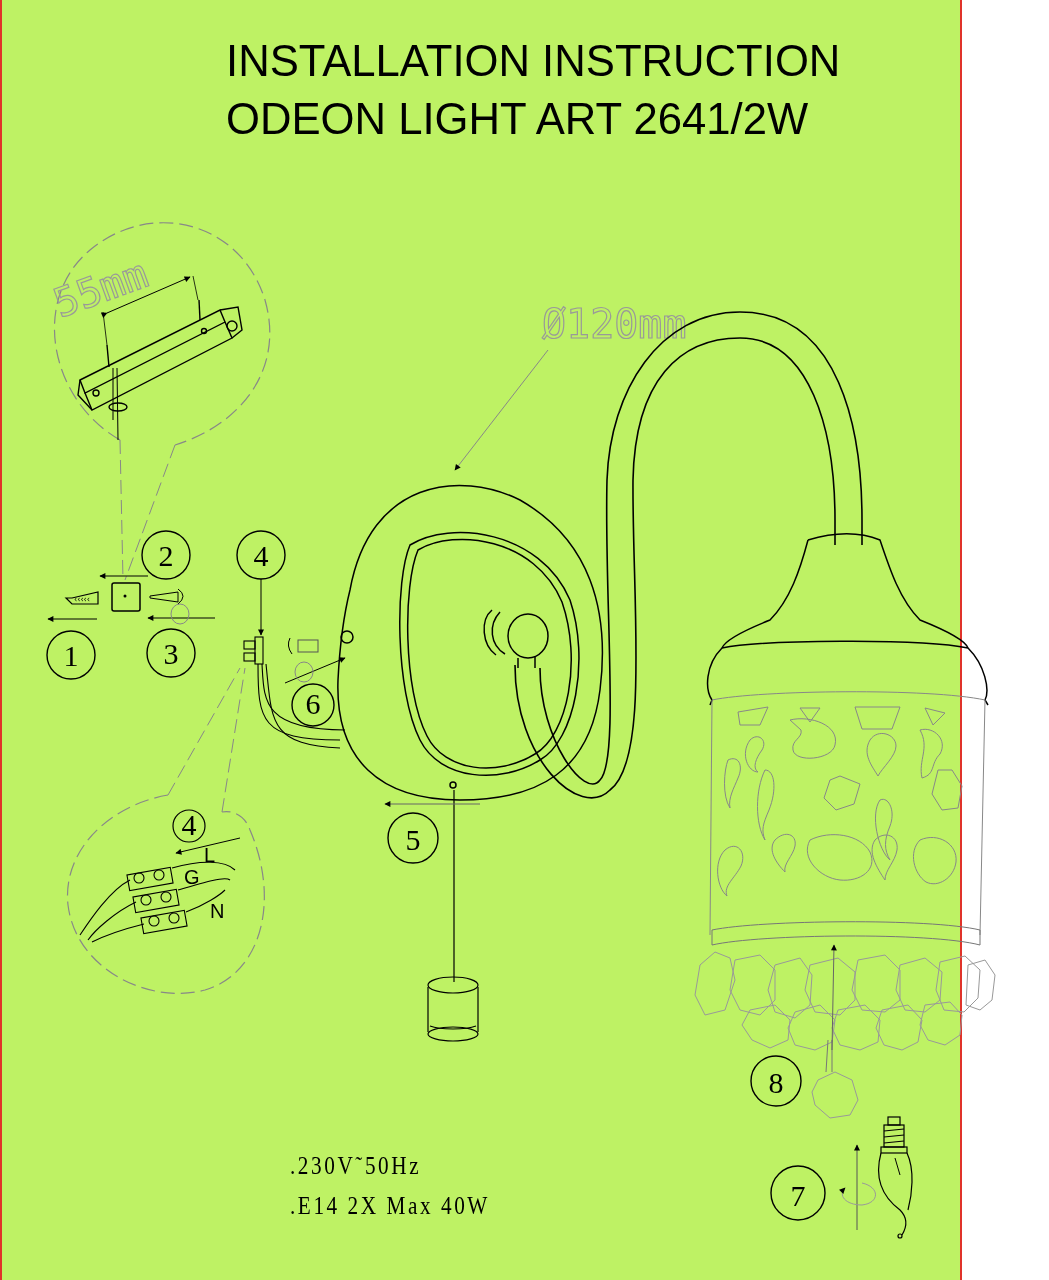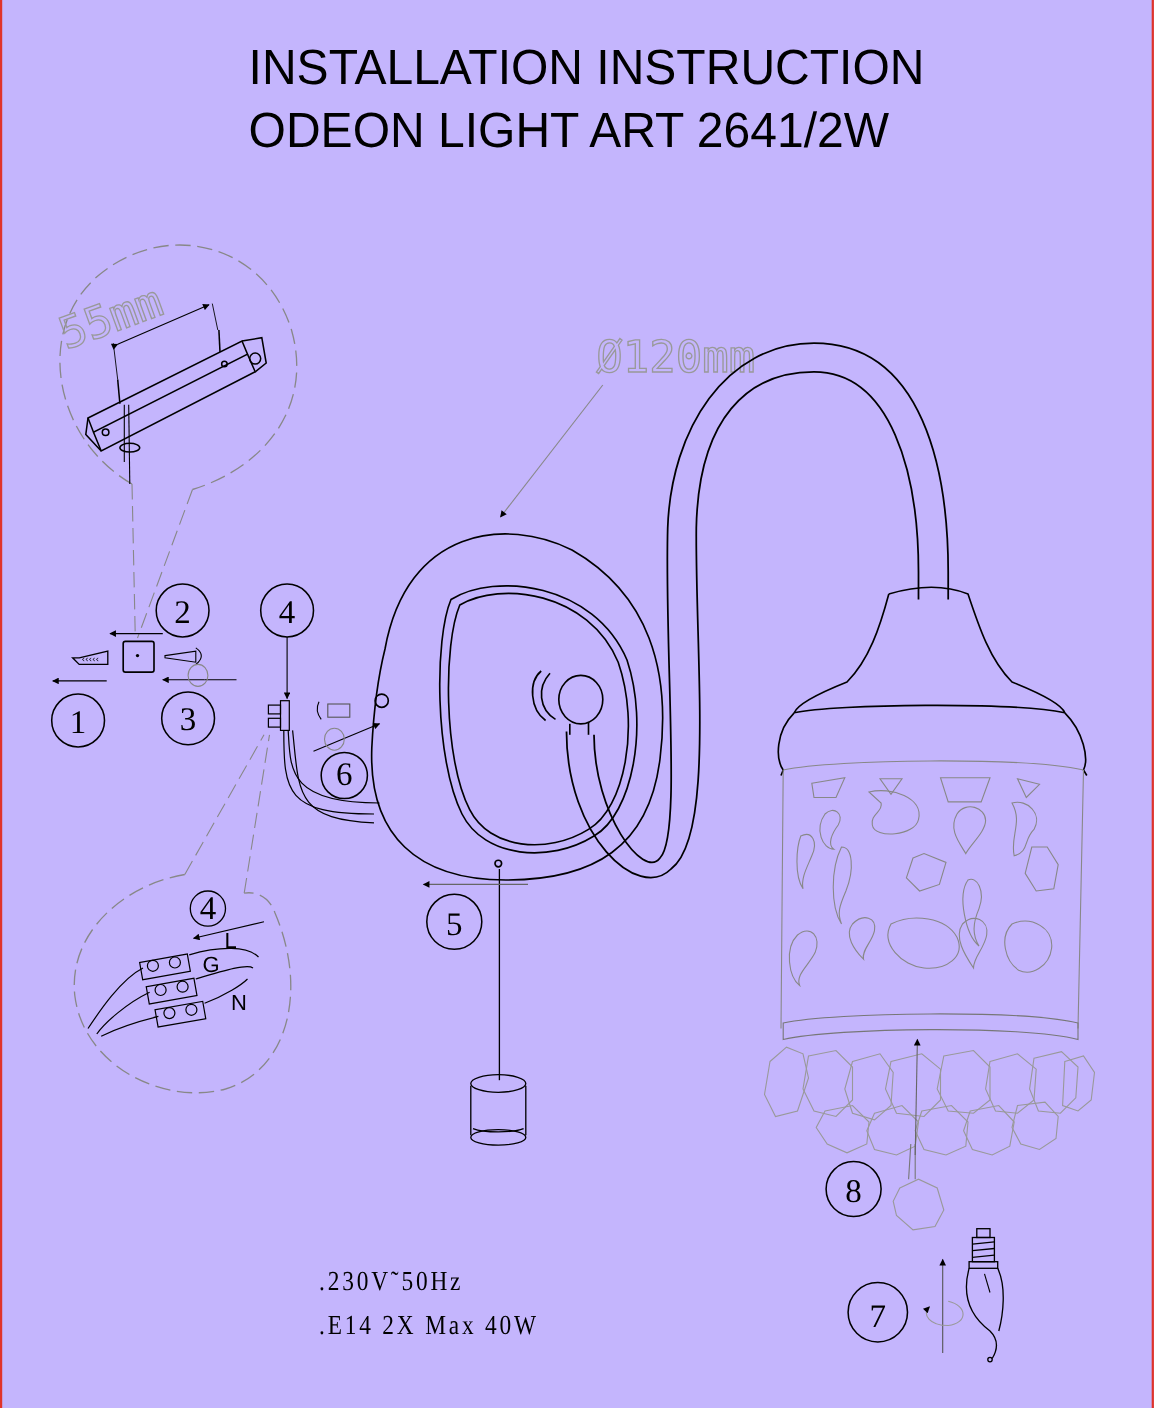--- a/index.html
+++ b/index.html
@@ -1,17 +1,17 @@
 <!DOCTYPE html>
 <html><head>
 <meta charset="utf-8">
 <style>
   html, body { margin: 0; padding: 0; background: #ffffff; }
   body { width: 1049px; height: 1280px; position: relative; overflow: hidden; }
-  .page { position: absolute; left: 0; top: 0; width: 1049px; height: 1280px; background: #c4b5fd; }
+  .page { position: absolute; left: 0; top: 0; width: 962px; height: 1280px; background: #bef264; }
   .edge-left { position: absolute; left: 0; top: 0; width: 2px; height: 1280px; background: #e0332a; }
   .edge-right { position: absolute; right: 0; top: 0; width: 2px; height: 1280px; background: #e0332a; }
   .title { position: absolute; left: 226px; font-family: "Liberation Sans", sans-serif; font-size: 45px; color: #000; letter-spacing: 0px; white-space: nowrap; line-height: 1; transform: scaleX(0.97); transform-origin: left top; }
   .title-1 { top: 38px; }
   .title-2 { top: 96px; }
   .spec { position: absolute; left: 290px; font-family: "Liberation Serif", serif; font-size: 25px; color: #000; white-space: nowrap; letter-spacing: 3px; transform: scaleX(0.85); transform-origin: left top; }
   .spec-1 { top: 1152px; }
   .spec-2 { top: 1192px; }
   svg.drawing { position: absolute; left: 0; top: 0; }
   .num { font-family: "Liberation Serif", serif; font-size: 30px; }

